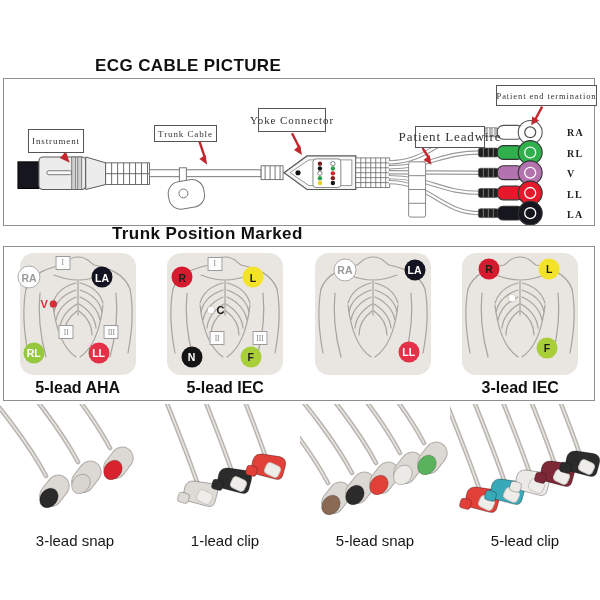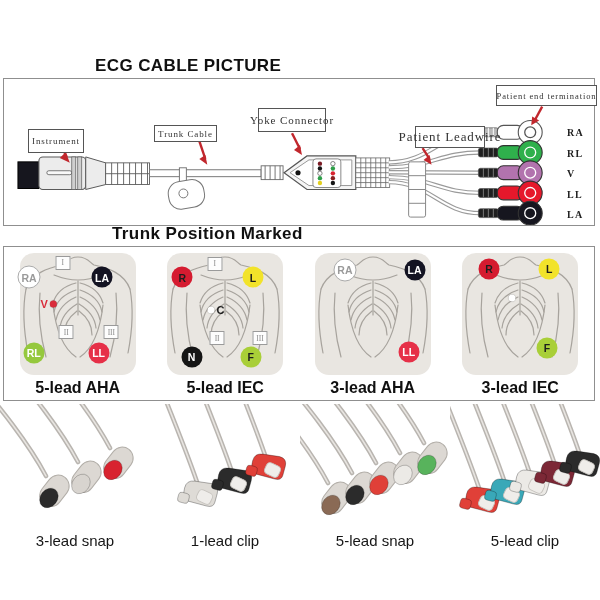--- a/index.html
+++ b/index.html
@@ -242,21 +242,20 @@
     </div>
     <div class="panel-col">
       <div class="torso-panel" style="background: rgb(233, 230, 225);">
         <svg class="torso-svg" viewBox="0 0 116 122">
             <use href="#torso-art"></use>
           </svg>
       <div class="electrode" style="background: rgb(255, 255, 255); color: rgb(154, 154, 154); border: 1px solid rgb(170, 170, 170); left: 26%; top: 14%;">RA</div>
           <div class="electrode" style="background: rgb(19, 19, 34); color: rgb(255, 255, 255); left: 86%; top: 14%;">LA</div>
           <div class="electrode" style="background: rgb(230, 48, 72); color: rgb(255, 255, 255); left: 81%; top: 81%;">LL</div>
         </div>
-      <div class="panel-caption">3-lead AHA</div>
     </div>
     <div class="panel-col">
       <div class="torso-panel" style="background: rgb(233, 230, 225);">
         <svg class="torso-svg" viewBox="0 0 116 122">
             <use href="#torso-art"></use>
           </svg>
       <div class="electrode" style="background: rgb(213, 27, 48); color: rgb(29, 29, 29); left: 23%; top: 13%;">R</div>
           <div class="electrode" style="background: rgb(242, 227, 42); color: rgb(29, 29, 29); left: 75%; top: 13%;">L</div>
           <div class="electrode-text" style="left: 44%; top: 37%;">
             <span class="edot" style="background: rgb(255, 255, 255);"></span>

